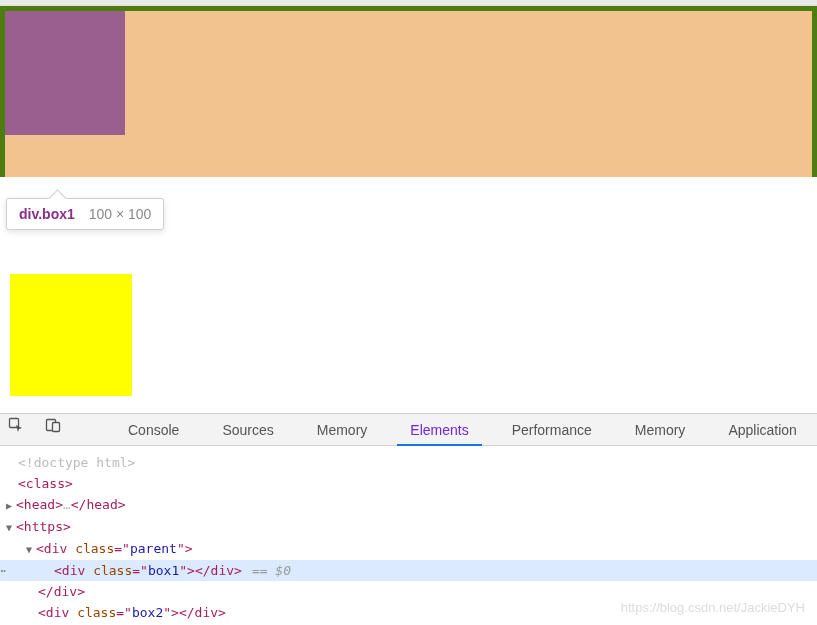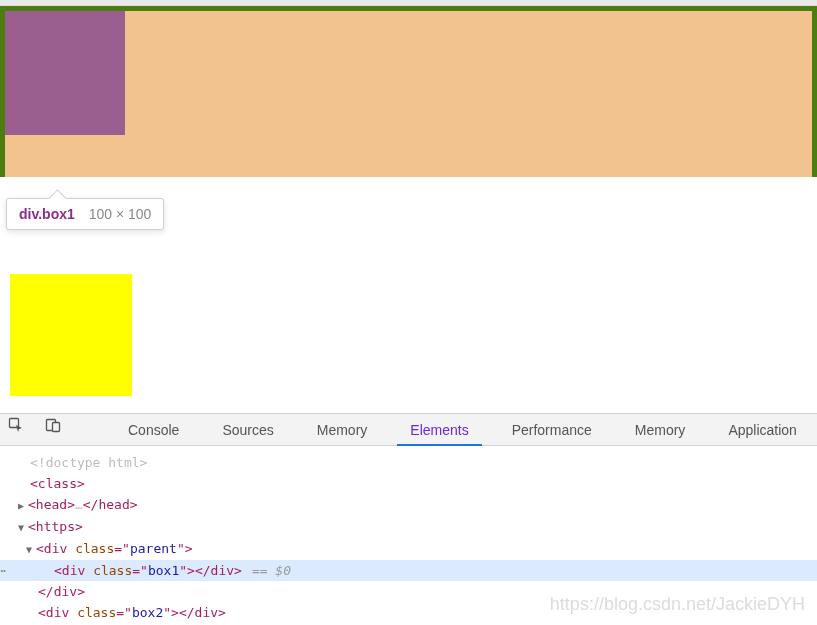--- a/index.html
+++ b/index.html
@@ -122,21 +122,21 @@
     margin-bottom: -1px;
   }
   .elements-panel {
     font-family: Consolas, Menlo, monospace;
     font-size: 13px;
     padding: 6px 0 6px 0;
     line-height: 21px;
     position: relative;
   }
   .eline {
-    padding-left: 30px;
+    padding-left: 18px;
     white-space: nowrap;
   }
   .indent1 { }
   .indent2 { padding-left: 38px; }
   .indent3 { padding-left: 54px; }
   .tri {
     display: inline-block;
     width: 10px;
     color: #6e6e6e;
     font-size: 10px;
@@ -157,21 +157,21 @@
     position: absolute;
     left: -2px;
     color: #888;
     font-size: 13px;
   }
   .watermark {
     position: absolute;
     right: 12px;
     bottom: 14px;
     color: #dcdcdc;
-    font-size: 18px;
+    font-size: 13px;
     font-family: -apple-system, "Segoe UI", Arial, sans-serif;
   }
 </style>
 </head>
 <body>
 
 <div class="viewport">
   <div class="topbar"></div>
 
   <div class="page-area">

